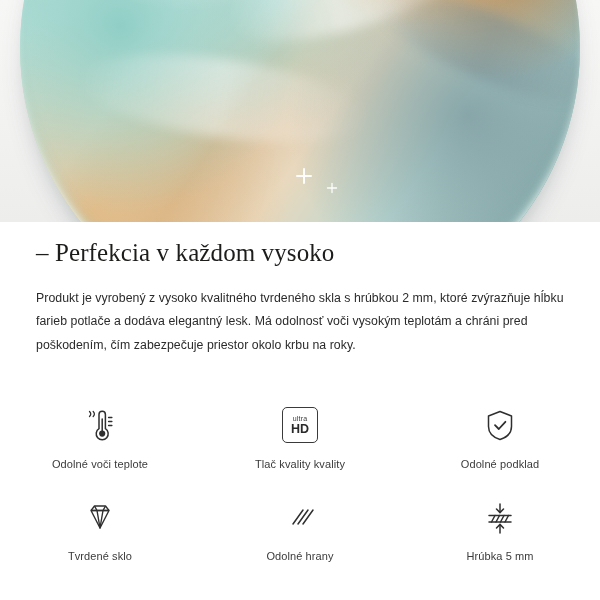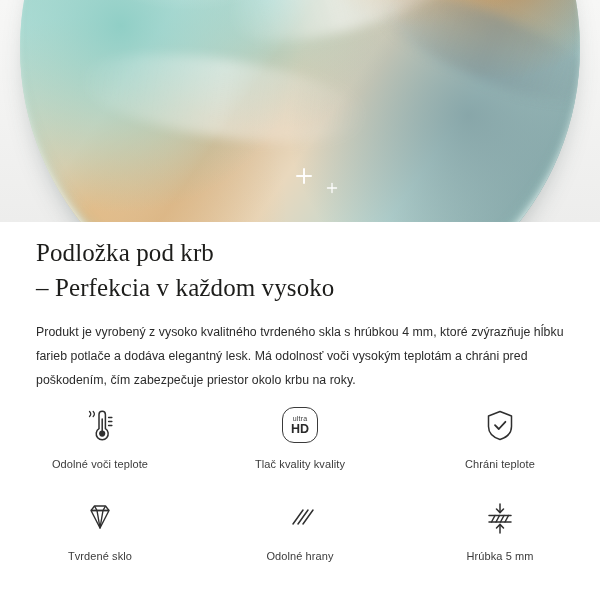--- a/index.html
+++ b/index.html
@@ -178,21 +178,21 @@
     margin-top: 10px;
     font-size: 11px;
     color: #3b3b3b;
     text-align: center;
     letter-spacing: 0.1px;
   }
   .ultrahd {
     width: 34px;
     height: 34px;
     border: 1.4px solid #3a3a3a;
-    border-radius: 12px;
+    border-radius: 5px;
     display: flex;
     flex-direction: column;
     align-items: center;
     justify-content: center;
     line-height: 1;
   }
   .ultrahd .u-top {
     font-size: 7px;
     letter-spacing: 0.2px;
     color: #3a3a3a;
@@ -219,24 +219,23 @@
         <div class="vein v4"></div>
       </div>
       <div class="disc-edge"></div>
     </div>
     <span class="sparkle s1"></span>
     <span class="sparkle s2"></span>
   </div>
 
   <div class="content">
     <h1 class="headline">
-      <span>Podložka pod krb</span>
       <span class="line2">– Perfekcia v každom vysoko</span>
     </h1>
-    <p class="body-copy">Produkt je vyrobený z vysoko kvalitného tvrdeného skla s hrúbkou 4 mm, ktoré zvýrazňuje hĺbku farieb potlače a dodáva elegantný lesk. Má odolnosť voči vysokým teplotám a chráni pred poškodením, čím zabezpečuje priestor okolo krbu na roky.</p>
+    <p class="body-copy">Produkt je vyrobený z vysoko kvalitného tvrdeného skla s hrúbkou 2 mm, ktoré zvýrazňuje hĺbku farieb potlače a dodáva elegantný lesk. Má odolnosť voči vysokým teplotám a chráni pred poškodením, čím zabezpečuje priestor okolo krbu na roky.</p>
   </div>
 
   <div class="features">
 
     <div class="feature">
       <div class="feature-icon">
         <svg width="40" height="40" viewBox="0 0 40 40" fill="none" stroke="#2f2f2f" stroke-width="1.5" stroke-linecap="round">
           <path d="M19 9.5a3.2 3.2 0 0 1 6.4 0v14.2a6 6 0 1 1-6.4 0z"></path>
           <line x1="22.2" y1="14" x2="22.2" y2="26"></line>
           <circle cx="22.2" cy="28.6" r="3.1" fill="#2f2f2f" stroke="none"></circle>
@@ -260,21 +259,21 @@
       <div class="feature-label">Tlač kvality kvality</div>
     </div>
 
     <div class="feature">
       <div class="feature-icon">
         <svg width="40" height="40" viewBox="0 0 40 40" fill="none" stroke="#2f2f2f" stroke-width="1.5" stroke-linejoin="round" stroke-linecap="round">
           <path d="M20 6.5 8.5 11v10.5C8.5 28.2 14 32.6 20 34.5c6-1.9 11.5-6.3 11.5-13V11z"></path>
           <path d="M15 20.2l3.8 3.8 6.6-7.2" stroke-width="1.8"></path>
         </svg>
       </div>
-      <div class="feature-label">Chráni teplote</div>
+      <div class="feature-label">Odolné podklad</div>
     </div>
 
     <div class="feature">
       <div class="feature-icon">
         <svg width="40" height="40" viewBox="0 0 40 40" fill="none" stroke="#2f2f2f" stroke-width="1.4" stroke-linejoin="round">
           <path d="M11 13.5h18L20 31z"></path>
           <path d="M11 13.5 14.5 9h11L29 13.5"></path>
           <path d="M14.5 9 17 13.5 20 31 23 13.5 25.5 9"></path>
           <path d="M11 13.5h18"></path>
         </svg>

